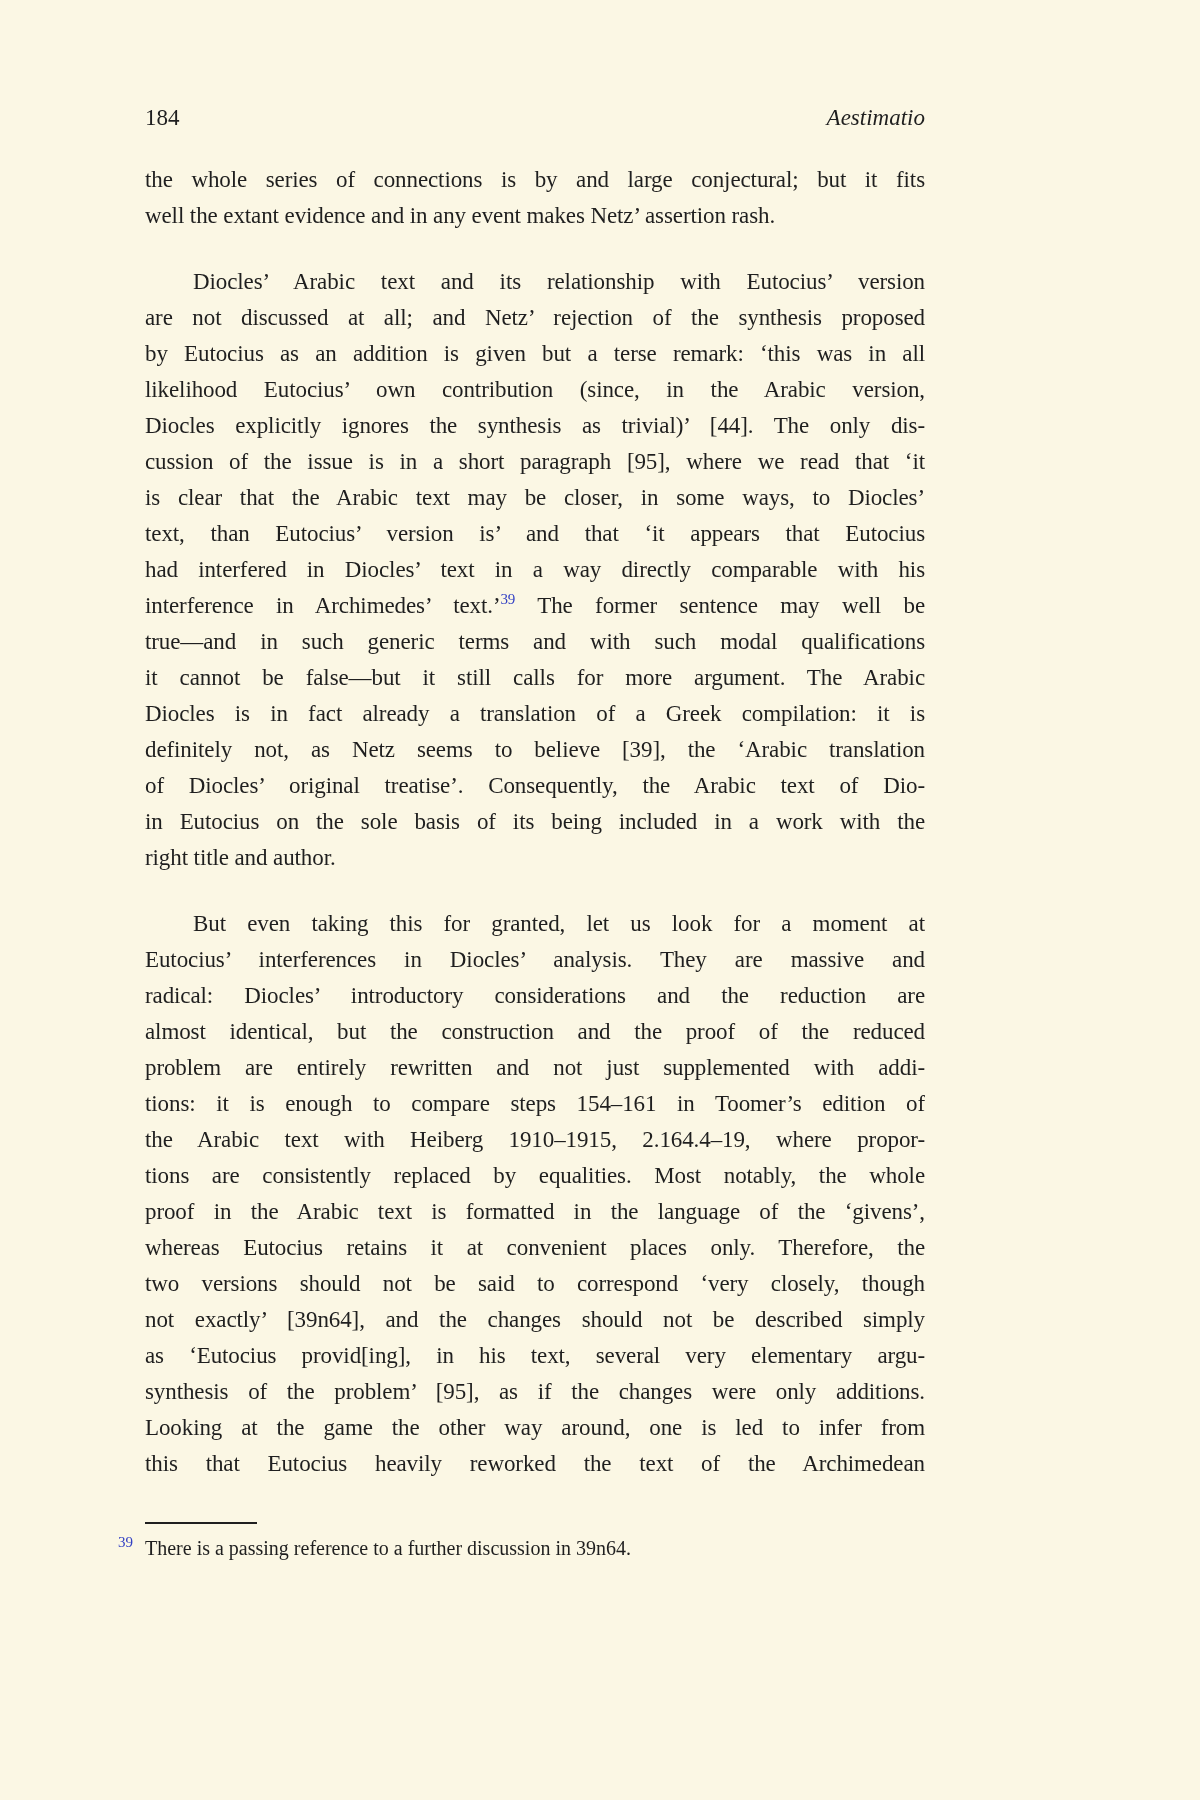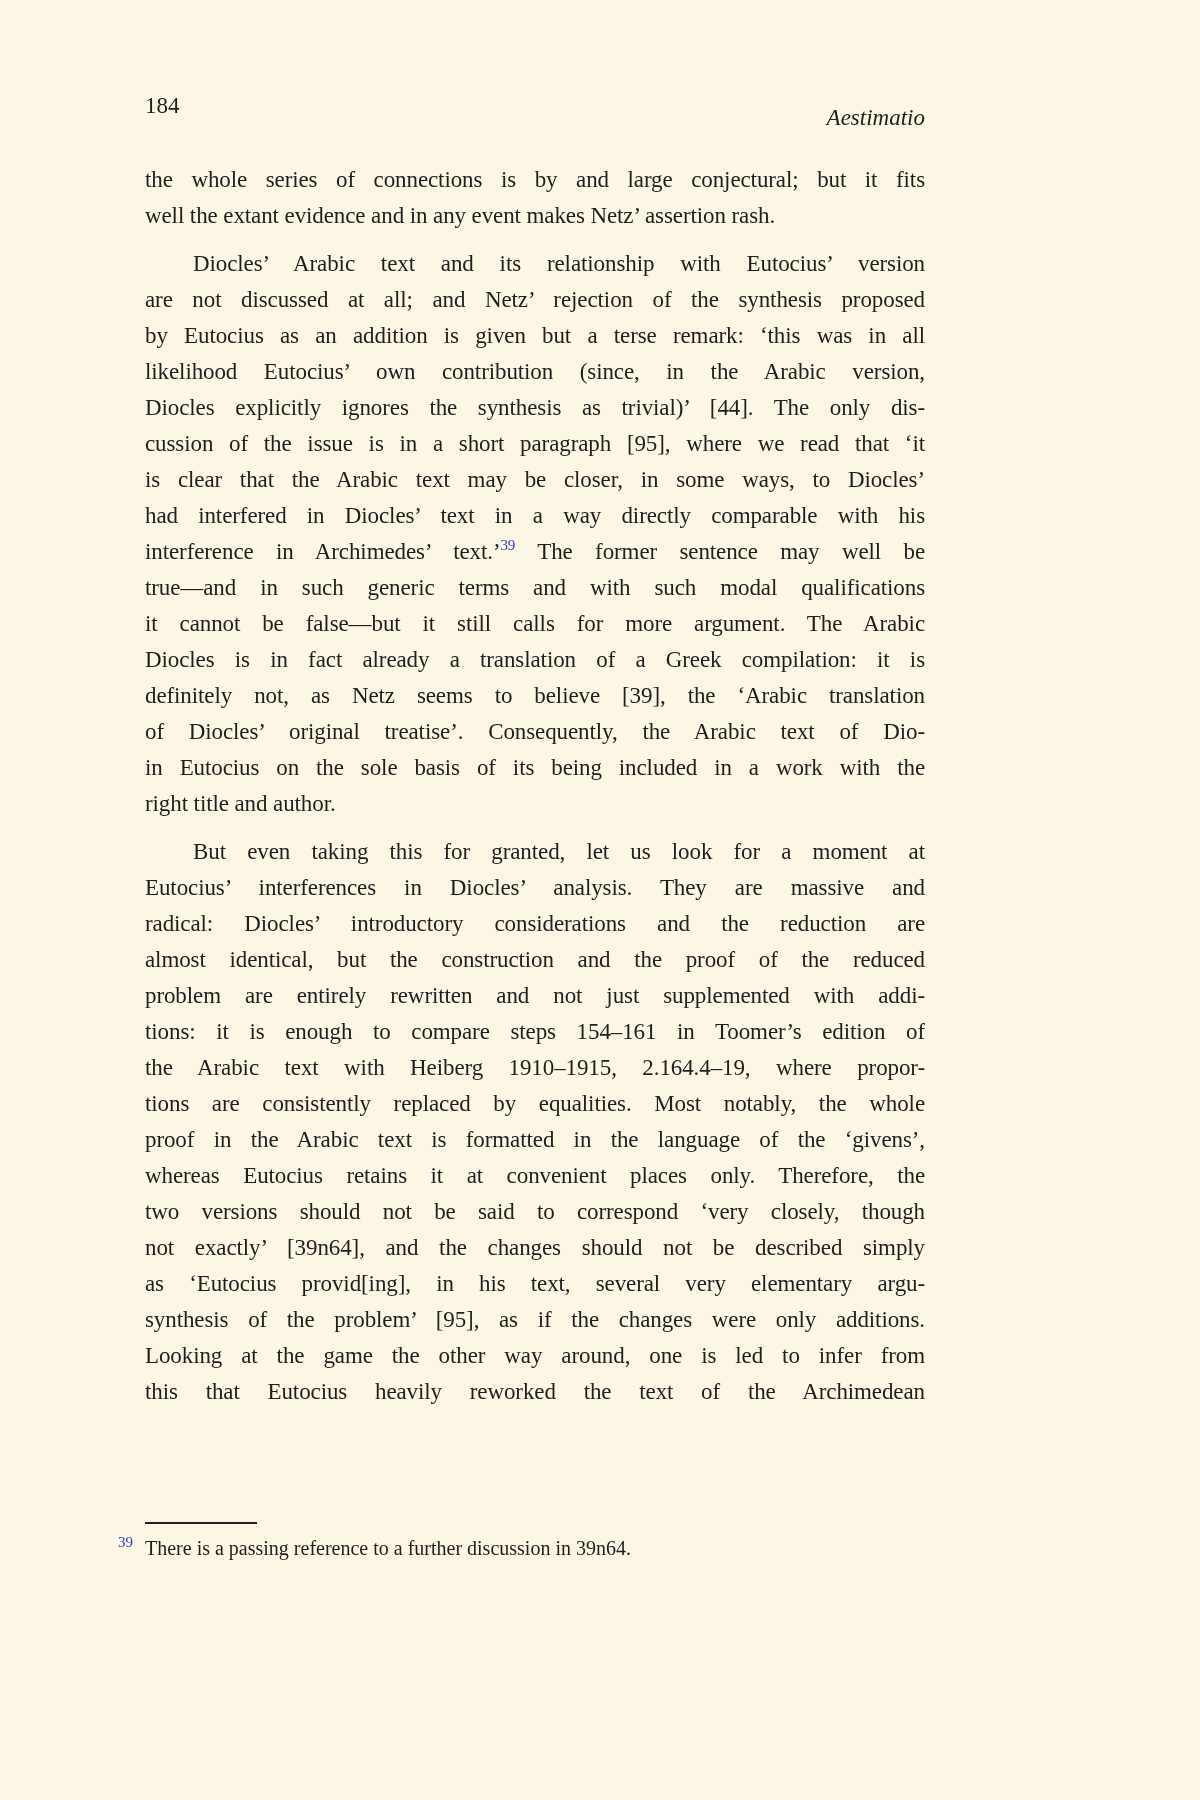--- a/index.html
+++ b/index.html
@@ -17,33 +17,33 @@
     overflow:hidden;
   }
   .text-block {
     position:absolute;
     left:145px; top:88px;
     width:780px;
   }
   .running-header {
     display:flex;
     justify-content:space-between;
-    align-items:flex-start;
+    align-items:flex-end;
     font-size:23px;
     line-height:36px;
   }
   .journal-title { font-style:italic;margin-top:12px; }
   .body-text {
     margin-top:26px;
     font-size:23px;
     line-height:36px;
     letter-spacing:-0.1px;
   }
   .para { margin:0; }
-  .para + .para { margin-top:12px; }
+  .para + .para { margin-top:30px; }
   .line {
     text-align:justify;
     text-align-last:justify;
     height:36px;
     overflow:hidden;
   }
   .line.endline { text-align-last:left; }
   .para.indent .line:first-child { text-indent:48px; }
   .fnref {
     color:var(--link);
@@ -91,20 +91,21 @@
           <div class="line endline">well the extant evidence and in any event makes Netz’ assertion rash.</div>
         </div>
         <div class="para indent">
           <div class="line">Diocles’ Arabic text and its relationship with Eutocius’ version</div>
           <div class="line">are not discussed at all; and Netz’ rejection of the synthesis proposed</div>
           <div class="line">by Eutocius as an addition is given but a terse remark: ‘this was in all</div>
           <div class="line">likelihood Eutocius’ own contribution (since, in the Arabic version,</div>
           <div class="line">Diocles explicitly ignores the synthesis as trivial)’ [44].  The only dis-</div>
           <div class="line">cussion of the issue is in a short paragraph [95], where we read that ‘it</div>
           <div class="line">is clear that the Arabic text may be closer, in some ways, to Diocles’</div>
+          <div class="line">text, than Eutocius’ version is’ and that ‘it appears that Eutocius</div>
           <div class="line">had interfered in Diocles’ text in a way directly comparable with his</div>
           <div class="line"><span>interference in Archimedes’ text.’</span><span class="fnref">39</span><span> The former sentence may well be</span></div>
           <div class="line">true—and in such generic terms and with such modal qualifications</div>
           <div class="line">it cannot be false—but it still calls for more argument.  The Arabic</div>
           <div class="line">Diocles is in fact already a translation of a Greek compilation: it is</div>
           <div class="line">definitely not, as Netz seems to believe [39], the ‘Arabic translation</div>
           <div class="line">of Diocles’ original treatise’.  Consequently, the Arabic text of Dio-</div>
           <div class="line">in Eutocius on the sole basis of its being included in a work with the</div>
           <div class="line endline">right title and author.</div>
         </div>

